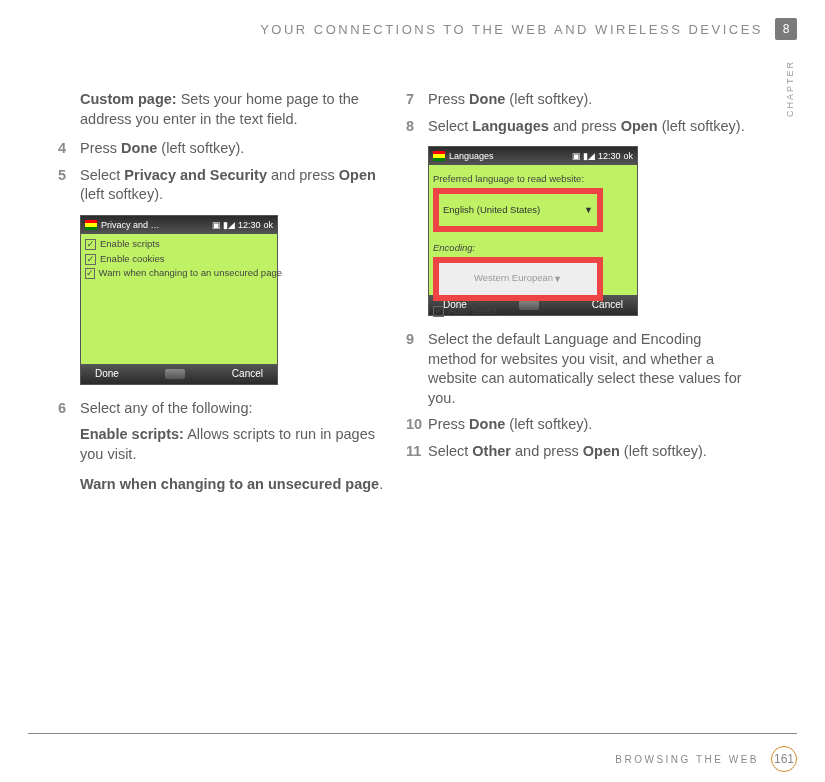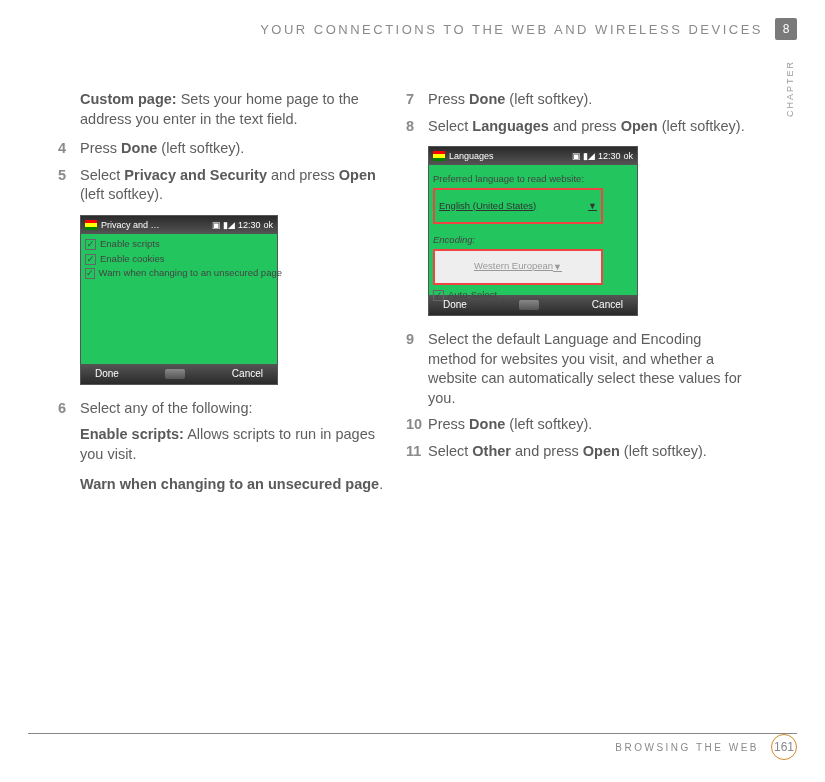--- a/index.html
+++ b/index.html
@@ -97,36 +97,36 @@
   }
   .phone-top .flag {
     width: 12px; height: 10px;
     background: linear-gradient(red 33%, yellow 33% 66%, green 66%);
     margin-right: 4px;
   }
   .phone-top .title { flex: 1; white-space: nowrap; overflow:hidden; }
   .phone-top .icons { display:flex; gap:3px; align-items:center; }
   .phone-top .sig { font-size:9px; }
   .phone-body {
-    background: #22c55e;
+    background: #bef264;
     color: #333;
     padding: 4px;
     height: 130px;
     position: relative;
   }
   .chk-row { display:flex; align-items:center; margin-bottom:2px; font-size:9.5px; color:#444; white-space:nowrap; }
   .chk {
     width:11px; height:11px; border:1px solid #666; margin-right:4px;
     display:flex; align-items:center; justify-content:center; font-size:9px; line-height:1;
   }
   .lbl { font-size:9.5px; color:#444; margin-top:4px; }
   .dd {
-    border:2px solid #ef4444; height:16px; width:170px; margin-top:2px;
+    border:6px solid #ef4444; height:16px; width:170px; margin-top:2px;
     display:flex; align-items:center; justify-content:space-between; padding:16px 4px;
-    font-size:9.5px; color:#333;text-decoration:underline;
+    font-size:9.5px; color:#333;
   }
   .dd.dim { color:#999; background:#eee;justify-content:center; }
   .dd .arrow { font-size:9px; }
   .phone-bottom {
     background: linear-gradient(#555,#2a2a2a);
     color:#fff;
     height:20px;
     display:flex; align-items:center; justify-content:space-between;
     padding:0 14px; font-size:10px;
   }
@@ -136,21 +136,21 @@
     border-radius:2px;
   }
 
   .footer-line {
     position:absolute;
     bottom:48px; left:28px; right:28px;
     border-top:1px solid #888;
   }
   .footer {
     position:absolute;
-    bottom:22px; right:28px;
+    bottom:10px; right:28px;
     display:flex; align-items:center;
     font-size:10px; letter-spacing:2.5px; color:#8a8a8a;
   }
   .page-circle {
     width:26px; height:26px; border:1px solid #d08a2a; border-radius:50%;
     display:flex; align-items:center; justify-content:center;
     font-size:12px; letter-spacing:0; color:#888; margin-left:12px;
   }
 </style>
 </head>

